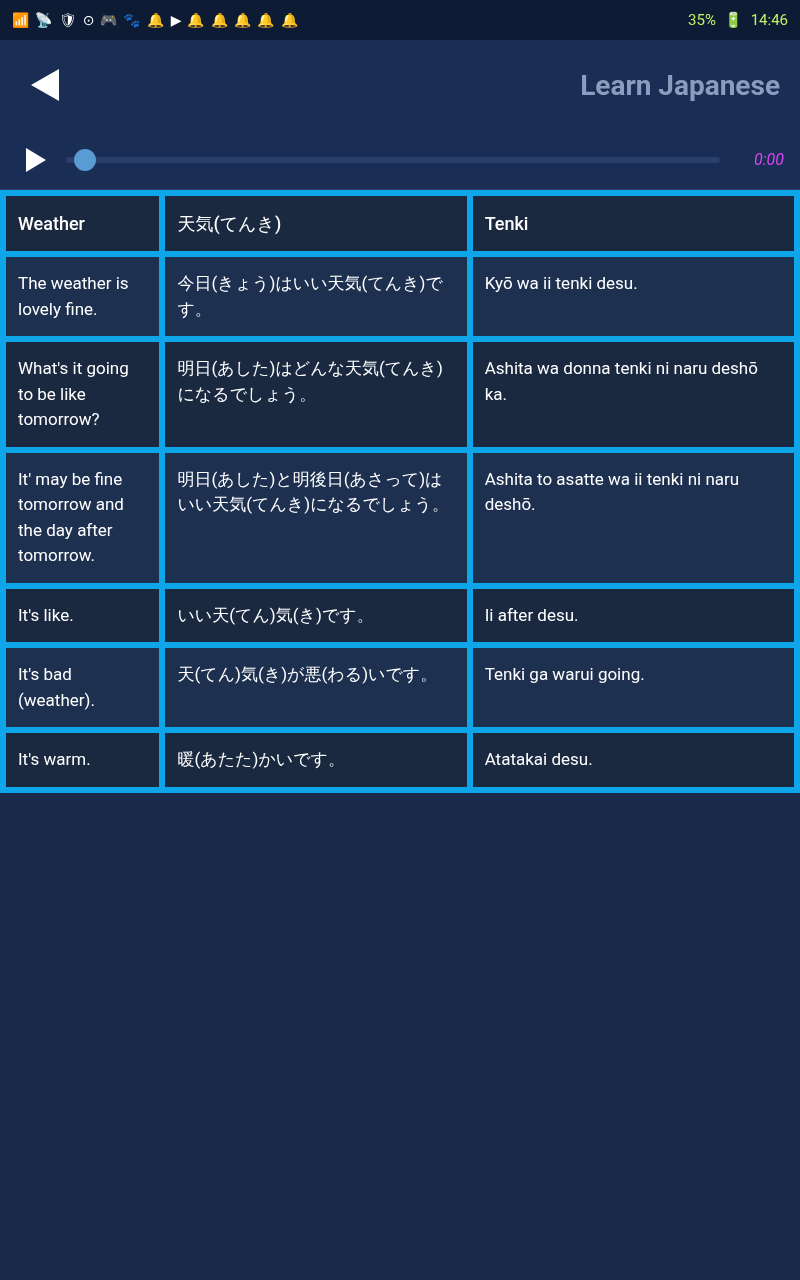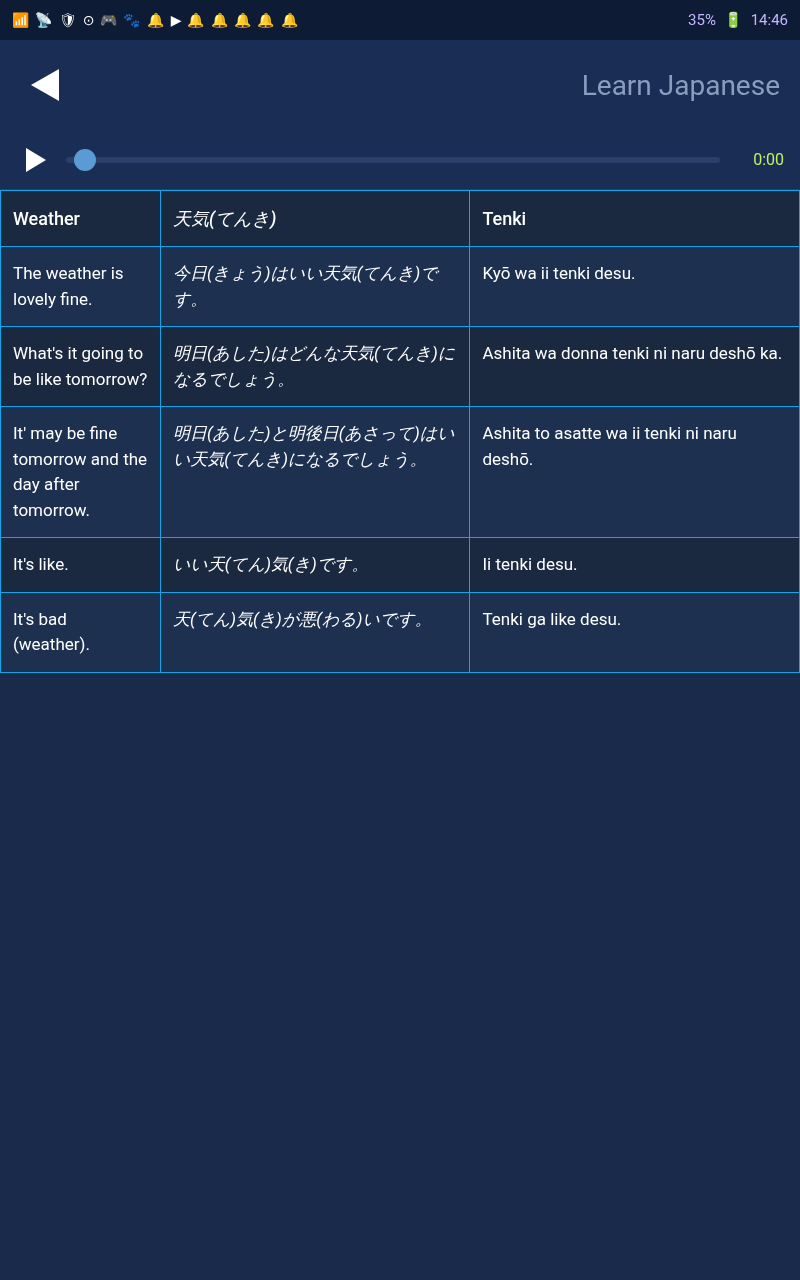--- a/index.html
+++ b/index.html
@@ -29,21 +29,21 @@
     }
     .status-icon {
       font-size: 14px;
       color: #fff;
     }
     .status-right {
       display: flex;
       align-items: center;
       gap: 8px;
       font-size: 15px;
-      color: #c4b5fd;
+      color: #bef264;
     }
 
     
     .app-bar {
       width: 100%;
       height: 90px;
       background: #1a2e55;
       display: flex;
       align-items: center;
       padding: 0 20px;
@@ -63,21 +63,21 @@
       border-top: 16px solid transparent;
       border-bottom: 16px solid transparent;
       border-right: 28px solid white;
       display: inline-block;
     }
     .app-title {
       flex: 1;
       text-align: right;
       font-size: 28px;
       color: #8a9dbf;
-      font-weight: 400;
+      font-weight: 700;
     }
 
     
     .player-bar {
       width: 100%;
       height: 60px;
       background: #1a2e55;
       display: flex;
       align-items: center;
       padding: 0 16px;
@@ -112,45 +112,46 @@
       height: 22px;
       background: #5b9bd5;
       border-radius: 50%;
       position: absolute;
       top: 50%;
       left: 8px;
       transform: translateY(-50%);
     }
     .time-label {
       font-size: 16px;
-      color: #bef264;
+      color: #d946ef;
       min-width: 50px;
       text-align: right;
+      font-style: italic;
     }
 
     
     .vocab-table {
       width: 100%;
       border-collapse: collapse;
     }
     .vocab-table td {
-      border: 1px solid #0ea5e9;
+      border: 6px solid #0ea5e9;
       padding: 14px 12px;
       vertical-align: top;
       font-size: 17px;
       line-height: 1.5;
     }
     .vocab-table tr:nth-child(odd) td {
       background: #1e3050;
     }
     .vocab-table tr:nth-child(even) td {
       background: #1a2840;
     }
     .col-english { width: 160px; }
-    .col-japanese { width: 310px; font-style: italic; }
+    .col-japanese { width: 310px; }
     .col-romaji { width: 330px; }
 
     .header-row td {
       background: #1a2840 !important;
       font-size: 18px;
       font-weight: 500;
     }
   </style>
 </head>
 <body>
@@ -215,21 +216,26 @@
         <td class="col-romaji">Ashita wa donna tenki ni naru deshō ka.</td>
       </tr>
       <tr>
         <td class="col-english">It' may be fine tomorrow and the day after tomorrow.</td>
         <td class="col-japanese">明日(あした)と明後日(あさって)はいい天気(てんき)になるでしょう。</td>
         <td class="col-romaji">Ashita to asatte wa ii tenki ni naru deshō.</td>
       </tr>
       <tr>
         <td class="col-english">It's like.</td>
         <td class="col-japanese">いい天(てん)気(き)です。</td>
-        <td class="col-romaji">Ii tenki desu.</td>
+        <td class="col-romaji">Ii after desu.</td>
       </tr>
       <tr>
         <td class="col-english">It's bad (weather).</td>
         <td class="col-japanese">天(てん)気(き)が悪(わる)いです。</td>
-        <td class="col-romaji">Tenki ga like desu.</td>
+        <td class="col-romaji">Tenki ga warui going.</td>
+      </tr>
+      <tr>
+        <td class="col-english">It's warm.</td>
+        <td class="col-japanese">暖(あたた)かいです。</td>
+        <td class="col-romaji">Atatakai desu.</td>
       </tr>
     </tbody>
 </table>
 
 </body></html>

